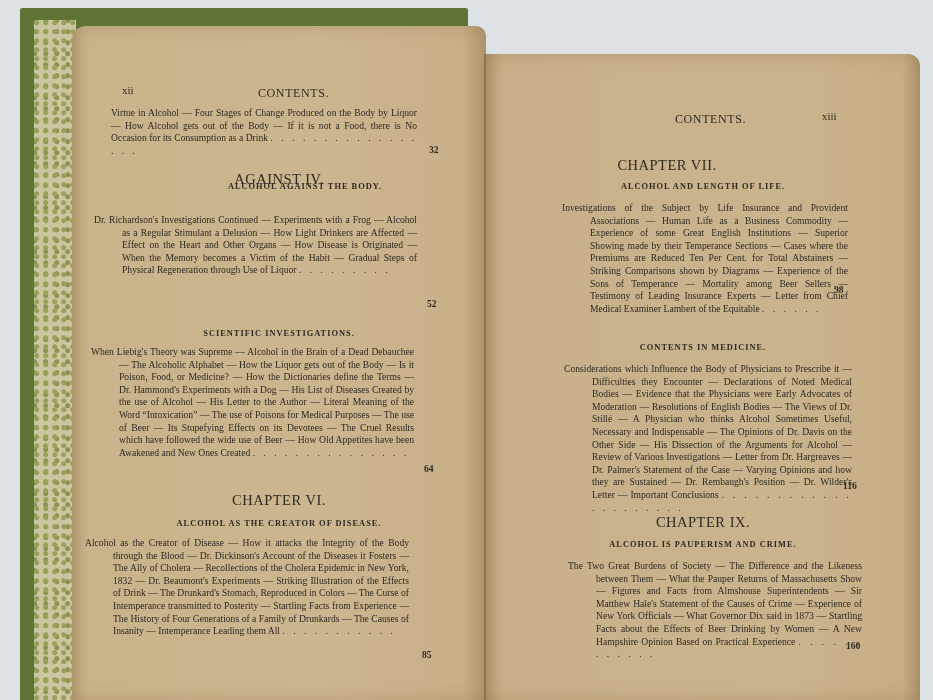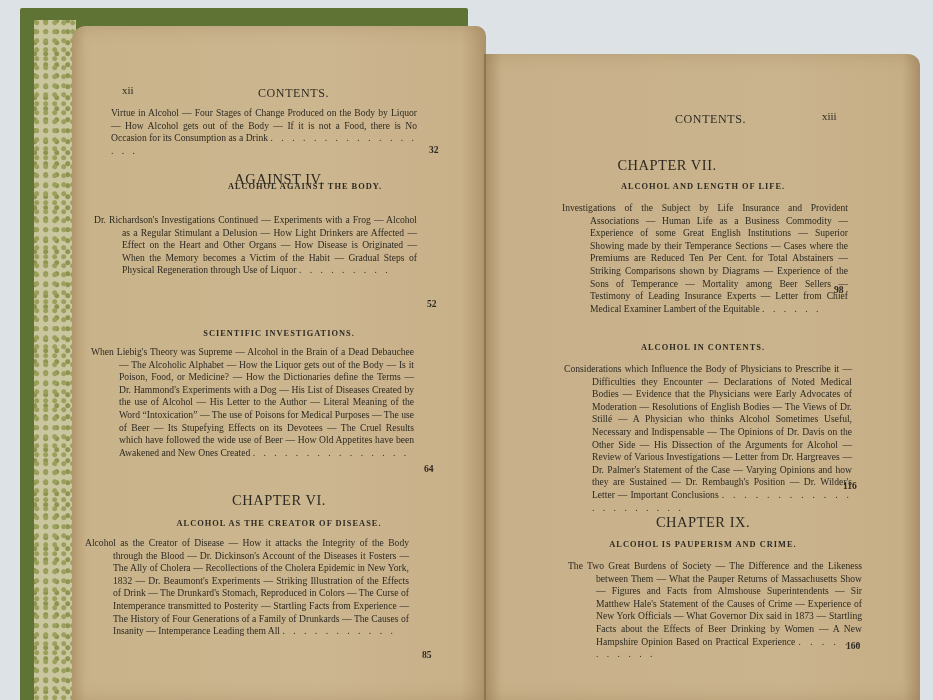--- a/index.html
+++ b/index.html
@@ -103,21 +103,21 @@
   <span class="folio" style="left:336px;top:56px;">xiii</span>
 
   <div class="chapter-title" style="left:0;top:103px;width:362px;">CHAPTER VII.</div>
   <div class="chapter-sub" style="left:0;top:128px;width:434px;">ALCOHOL AND LENGTH OF LIFE.</div>
   <div class="entry" style="left:76px;top:148px;width:258px;">
     <span>Investigations of the Subject by Life Insurance and Provident Associations — Human Life as a Business Commodity — Experience of some Great English Institutions — Superior Showing made by their Temperance Sections — Cases where the Premiums are Reduced Ten Per Cent. for Total Abstainers — Striking Comparisons shown by Diagrams — Experience of the Sons of Temperance — Mortality among Beer Sellers — Testimony of Leading Insurance Experts — Letter from Chief Medical Examiner Lambert of the Equitable</span>
     <span class="dots">. . . . . .</span>
   </div>
   <span class="pg" style="left:348px;top:230px;">98</span>
 
-  <div class="chapter-sub" style="left:0;top:289px;width:434px;">ALCOHOL IN CONTENTS.</div>
+  <div class="chapter-sub" style="left:0;top:289px;width:434px;">CONTENTS IN MEDICINE.</div>
   <div class="entry" style="left:78px;top:309px;width:260px;">
     <span>Considerations which Influence the Body of Physicians to Prescribe it — Difficulties they Encounter — Declarations of Noted Medical Bodies — Evidence that the Physicians were Early Advocates of Moderation — Resolutions of English Bodies — The Views of Dr. Stillé — A Physician who thinks Alcohol Sometimes Useful, Necessary and Indispensable — The Opinions of Dr. Davis on the Other Side — His Dissection of the Arguments for Alcohol — Review of Various Investigations — Letter from Dr. Hargreaves — Dr. Palmer's Statement of the Case — Varying Opinions and how they are Sustained — Dr. Rembaugh's Position — Dr. Wilder's Letter — Important Conclusions</span>
     <span class="dots">. . . . . . . . . . . . . . . . . . . . .</span>
   </div>
   <span class="pg" style="left:357px;top:426px;">116</span>
 
   <div class="chapter-title" style="left:0;top:460px;width:434px;">CHAPTER IX.</div>
   <div class="chapter-sub" style="left:0;top:486px;width:434px;">ALCOHOL IS PAUPERISM AND CRIME.</div>
   <div class="entry" style="left:82px;top:506px;width:266px;">
     <span>The Two Great Burdens of Society — The Difference and the Likeness between Them — What the Pauper Returns of Massachusetts Show — Figures and Facts from Almshouse Superintendents — Sir Matthew Hale's Statement of the Causes of Crime — Experience of New York Officials — What Governor Dix said in 1873 — Startling Facts about the Effects of Beer Drinking by Women — A New Hampshire Opinion Based on Practical Experience</span>

